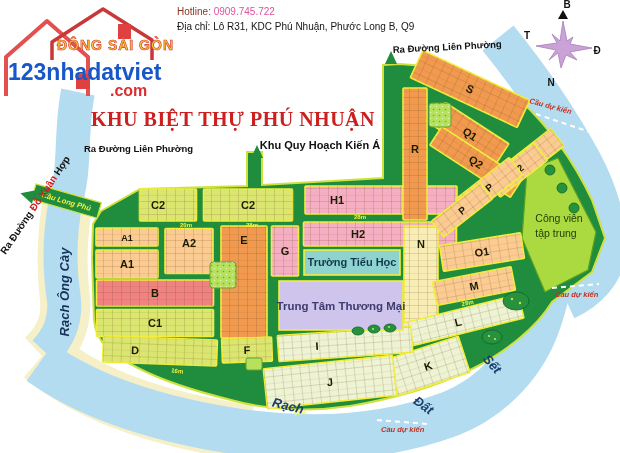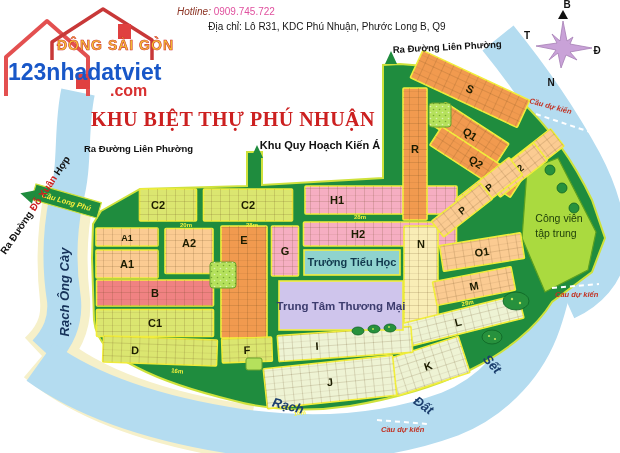--- a/index.html
+++ b/index.html
@@ -2,23 +2,23 @@
 <html><head>
 <meta charset="utf-8">
 <style>
   html,body{margin:0;padding:0;background:#ffffff;}
   #stage{position:relative;width:620px;height:453px;overflow:hidden;background:#fff;
          font-family:"Liberation Sans",sans-serif;}
   #mapsvg{position:absolute;left:0;top:0;}
   
   #company{position:absolute;left:177px;top:5px;width:300px;font-size:10px;color:#222;line-height:1.45;}
   #company .brand{font-weight:800;color:#0e0e0e;letter-spacing:.3px;}
-  #company .hl-label{color:#8b3222;font-style:italic;}
+  #company .hl-label{color:#8b3222;}
   #company .hl-num{color:#e0509e;}
-  #company .addr{color:#151515;text-align:center;}
+  #company .addr{color:#151515;}
   
   .map-title{font:bold 20px "Liberation Serif",serif;fill:#cc2020;letter-spacing:.5px;text-anchor:middle;}
   .blk-label{font:bold 11px "Liberation Sans",sans-serif;fill:#1c1c00;text-anchor:middle;}
   .rlabel{font:bold 6px "Liberation Sans",sans-serif;fill:#f8f33c;text-anchor:middle;}
   .outlabel{font:bold 9.5px "Liberation Sans",sans-serif;fill:#101010;}
   .kien{font:bold 11px "Liberation Sans",sans-serif;fill:#101010;text-anchor:middle;}
   .river-name{font:italic bold 13px "Liberation Sans",sans-serif;fill:#1c3f6e;text-anchor:middle;}
   .cdk{font:italic bold 7.5px "Liberation Sans",sans-serif;fill:#c23324;}
   .bridge-label{font:italic bold 7.5px "Liberation Sans",sans-serif;fill:#f8ef3e;text-anchor:middle;}
   .park-label{font:10.5px "Liberation Sans",sans-serif;fill:#20400a;text-anchor:middle;}

